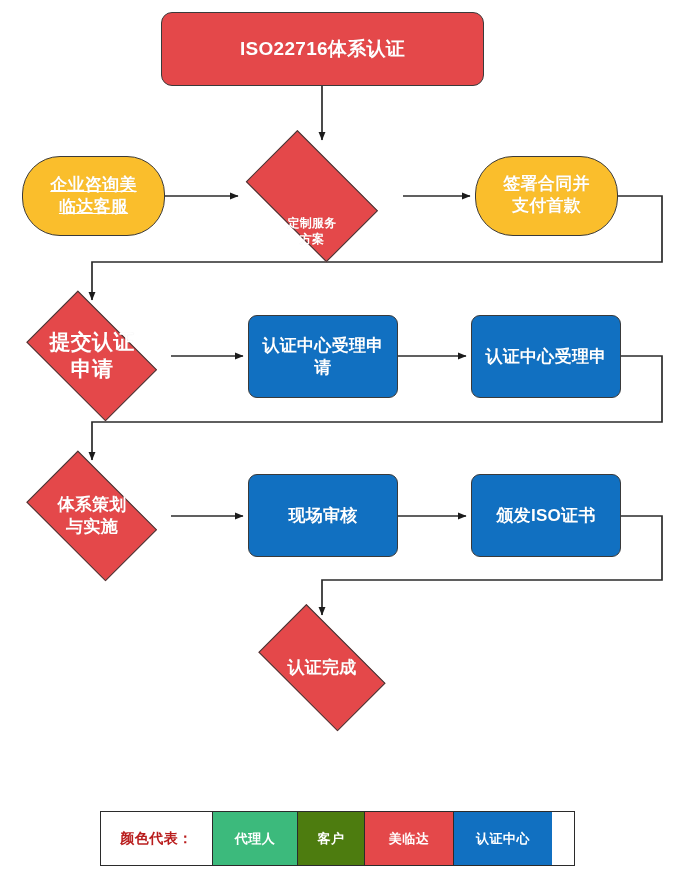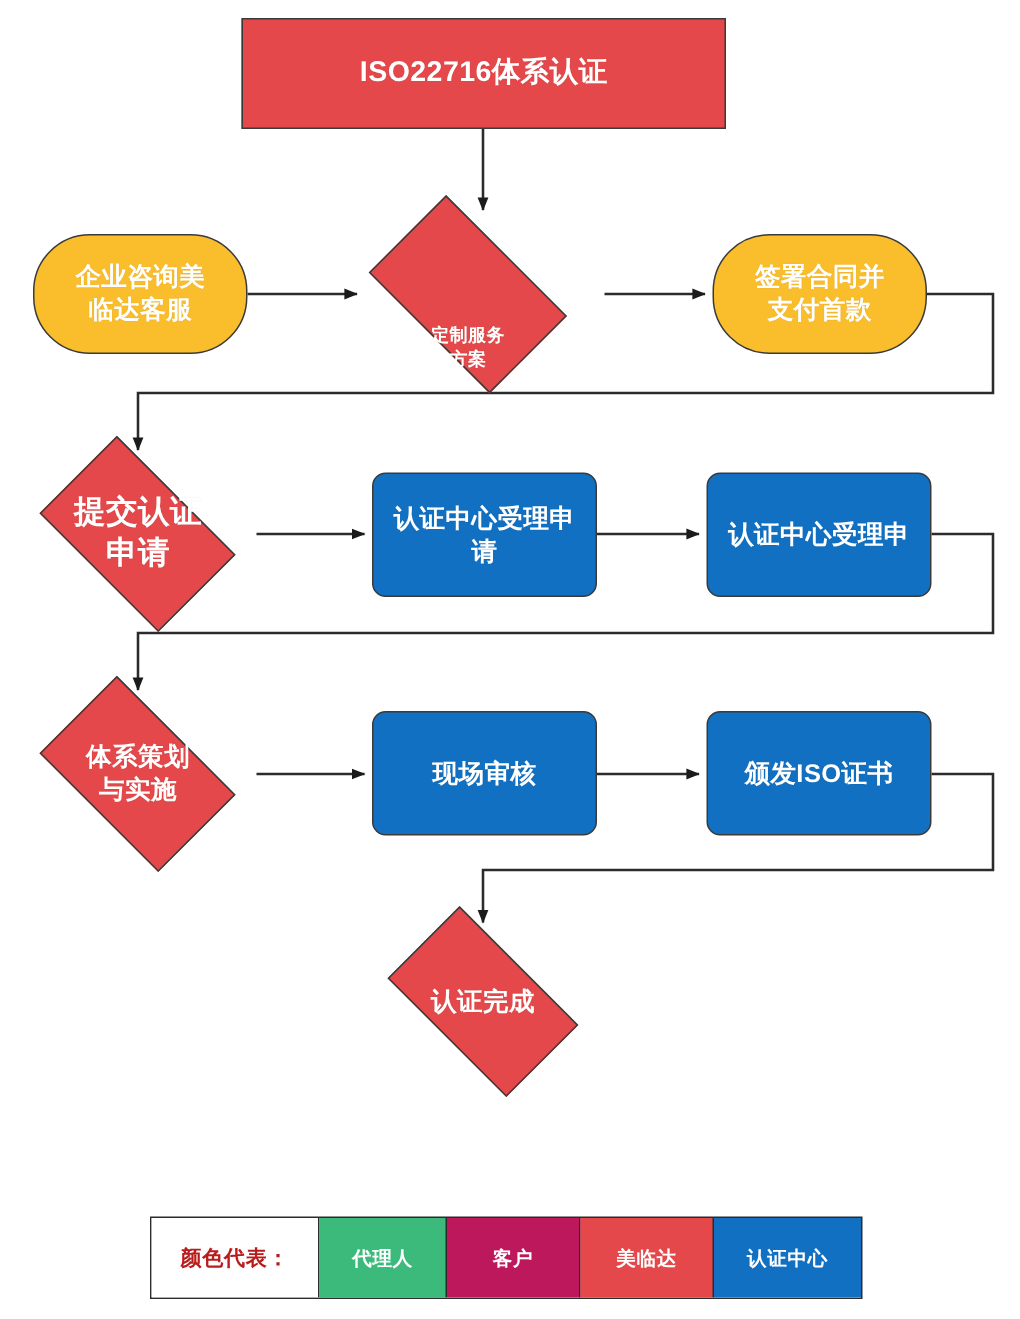--- a/index.html
+++ b/index.html
@@ -39,21 +39,21 @@
     line-height: 1.28;
     letter-spacing: 0.3px;
     border: 1.6px solid #3a3a3a;
     text-shadow: 0 0 1px rgba(0,0,0,0.10);
   }
   .node-label {
     display: block;
     padding: 0 6px;
     white-space: pre-line;
   }
-  .shape-rect { border-radius: 0; }
+  .shape-rect { border-radius: 11px; }
   .shape-round { border-radius: 38px; }
   .shape-box  { border-radius: 9px; }
 
   
   .shape-diamond {
     border: none;
     background: transparent !important;
   }
   .shape-diamond .diamond-bg {
     position: absolute;
@@ -120,30 +120,30 @@
         <polyline points="171,516 243,516" fill="none" stroke="#2b2b2b" stroke-width="1.7" marker-end="url(#arrow-head)"></polyline>
         <polyline points="398,516 466,516" fill="none" stroke="#2b2b2b" stroke-width="1.7" marker-end="url(#arrow-head)"></polyline>
         <polyline points="621,516 662,516 662,580 322,580 322,615" fill="none" stroke="#2b2b2b" stroke-width="1.7" marker-end="url(#arrow-head)"></polyline>
       </g>
   </svg>
 
   <div id="node-layer">
       <div class="node shape-rect" style="left: 161px; top: 12px; width: 323px; height: 74px; font-size: 19px; background: rgb(228, 72, 74);">
         <span class="node-label">ISO22716体系认证</span>
       </div>
-      <div class="node shape-round" style="left: 22px; top: 156px; width: 143px; height: 80px; font-size: 17px; background: rgb(250, 190, 44);">
+      <div class="node shape-round" style="left: 22px; top: 156px; width: 143px; height: 80px; font-size: 17px; background: rgb(250, 190, 44); text-decoration: underline;">
         <span class="node-label">企业咨询美
 临达客服</span>
       </div>
       <div class="node shape-diamond" style="left: 232px; top: 145px; width: 160px; height: 102px; font-size: 12px; background: rgb(228, 72, 74); align-items: flex-end;">
         <div class="diamond-bg" style="background: rgb(228, 72, 74);"></div>
         <span class="node-label">定制服务
 方案</span>
       </div>
-      <div class="node shape-round" style="left: 475px; top: 156px; width: 143px; height: 80px; font-size: 17px; background: rgb(250, 190, 44);">
+      <div class="node shape-round" style="left: 475px; top: 156px; width: 143px; height: 80px; font-size: 17px; background: rgb(250, 190, 44); font-family: Liberation Mono, monospace;">
         <span class="node-label">签署合同并
 支付首款</span>
       </div>
       <div class="node shape-diamond" style="left: 13px; top: 305px; width: 158px; height: 102px; font-size: 21px; background: rgb(228, 72, 74);">
         <div class="diamond-bg" style="background: rgb(228, 72, 74);"></div>
         <span class="node-label">提交认证
 申请</span>
       </div>
       <div class="node shape-box" style="left: 248px; top: 315px; width: 150px; height: 83px; font-size: 17px; background: rgb(17, 112, 193);">
         <span class="node-label">认证中心受理申
@@ -165,18 +165,18 @@
       </div>
       <div class="node shape-diamond" style="left: 243px; top: 620px; width: 158px; height: 96px; font-size: 17px; background: rgb(228, 72, 74);">
         <div class="diamond-bg" style="background: rgb(228, 72, 74);"></div>
         <span class="node-label">认证完成</span>
       </div>
     </div>
 
   <div id="legend" style="left: 100px; top: 811px; width: 475px; height: 55px;">
       <div class="legend-cell legend-title" style="width: 112px; background: rgb(255, 255, 255);">颜色代表：</div>
       <div class="legend-cell legend-swatch" style="width: 85px; background: rgb(60, 186, 124);">代理人</div>
-      <div class="legend-cell legend-swatch" style="width: 89px; background: #be185d;">客户</div>
+      <div class="legend-cell legend-swatch" style="width: 67px; background: #4d7c0f;">客户</div>
       <div class="legend-cell legend-swatch" style="width: 89px; background: rgb(228, 72, 74);">美临达</div>
       <div class="legend-cell legend-swatch" style="width: 98px; background: rgb(17, 112, 193);">认证中心</div>
     </div>
 
 </div>
 
 </body></html>

